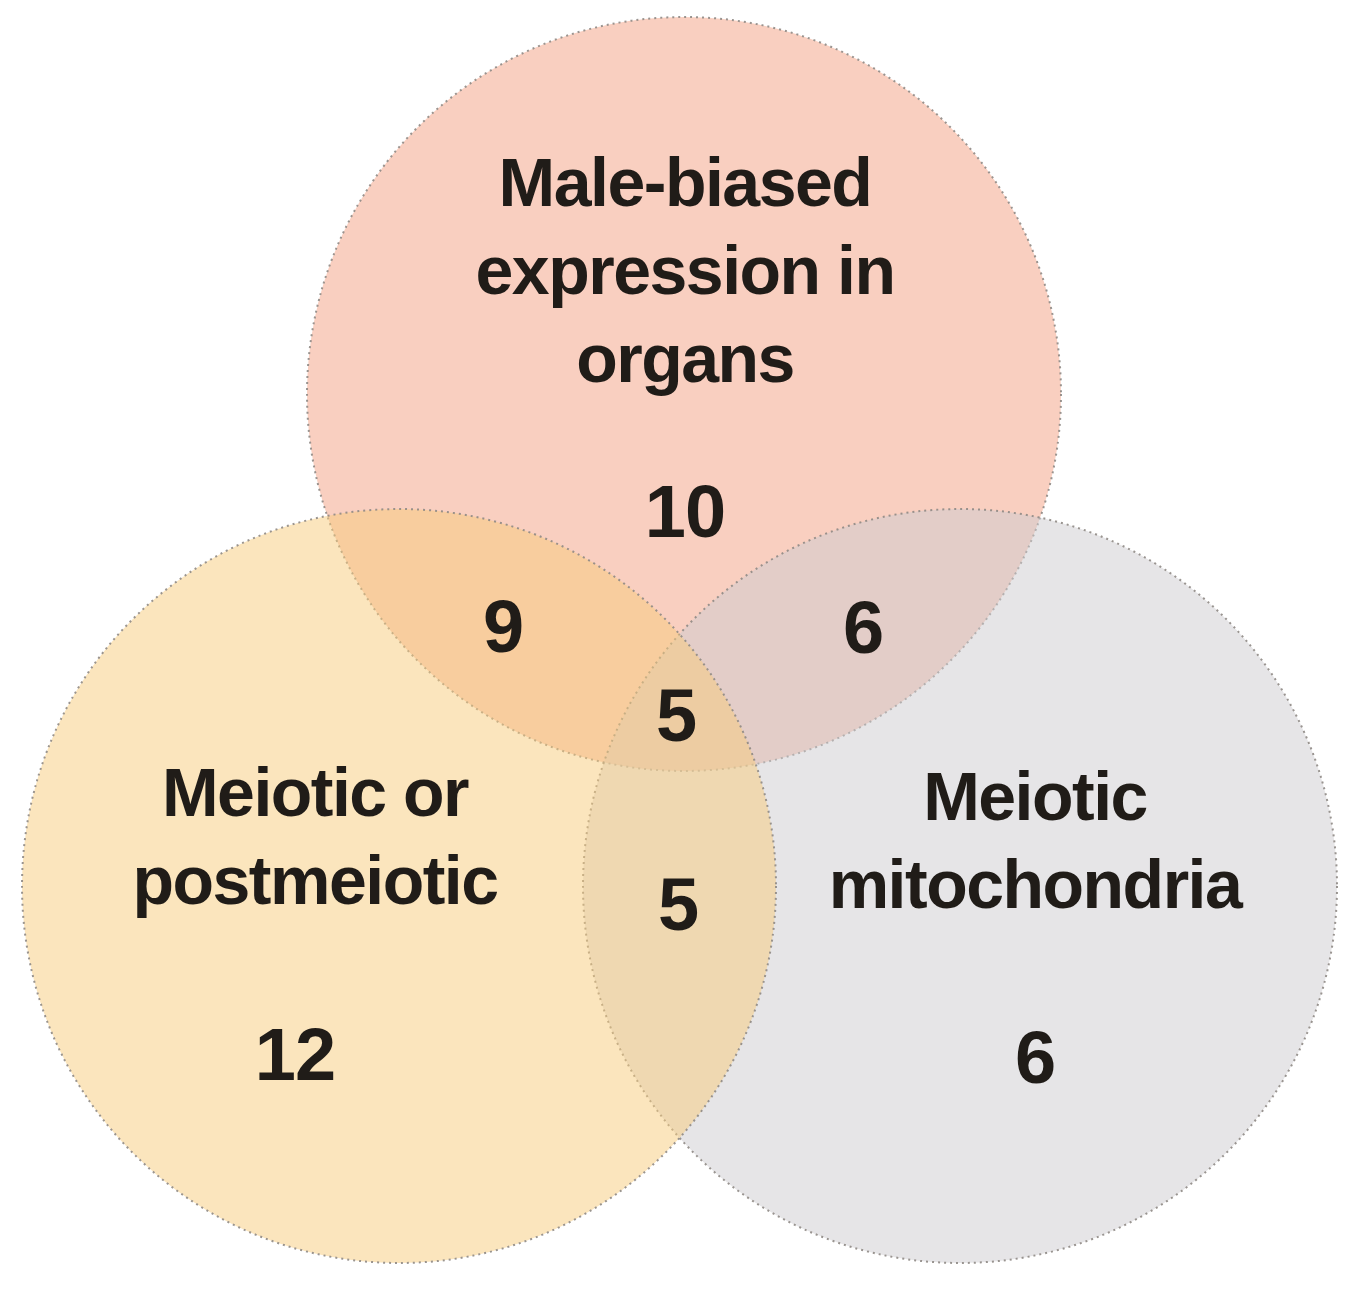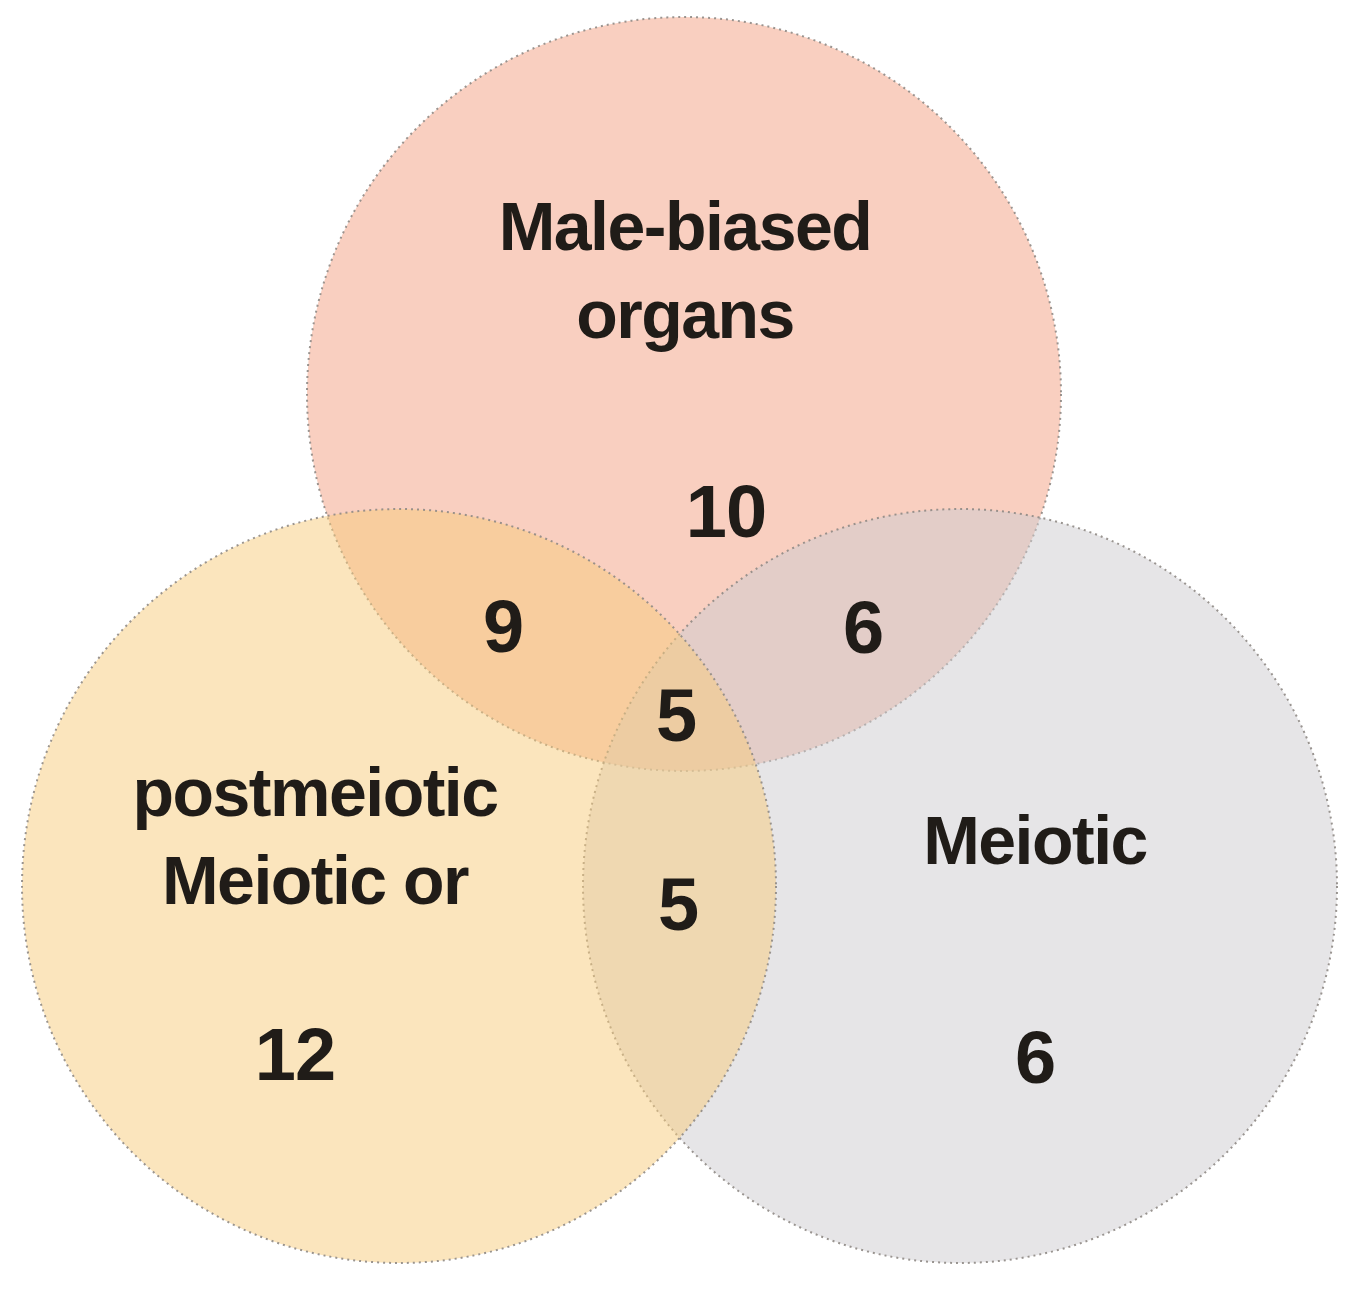--- a/index.html
+++ b/index.html
@@ -52,33 +52,35 @@
 <div class="stage">
 
   <svg class="venn-svg" width="1359" height="1289" viewBox="0 0 1359 1289" xmlns="http://www.w3.org/2000/svg">
     <circle class="venn-circle" cx="684" cy="394" r="377" fill="#f39f81" stroke="#8f8a85" fill-opacity="0.5"></circle>
     <circle class="venn-circle" cx="960" cy="886" r="377" fill="#cdcbcf" stroke="#8f8a85" fill-opacity="0.5"></circle>
     <circle class="venn-circle" cx="399" cy="886" r="377" fill="#f7cb7b" stroke="#8f8a85" fill-opacity="0.5"></circle>
   </svg>
 
   <div class="label" style="left:685px; top:270px;">
     <div class="label-line">Male-biased</div>
+    <div class="label-line">expression in</div>
     <div class="label-line">organs</div>
   </div>
 
   <div class="label" style="left:315px; top:836px;">
+    <div class="label-line">Meiotic or</div>
     <div class="label-line">postmeiotic</div>
-    <div class="label-line">Meiotic or</div>
   </div>
 
   <div class="label" style="left:1035px; top:840px;">
     <div class="label-line">Meiotic</div>
+    <div class="label-line">mitochondria</div>
   </div>
 
-  <div class="num" style="left:726px; top:512px;">10</div>
+  <div class="num" style="left:685px; top:512px;">10</div>
 
   <div class="num" style="left:295px; top:1055px;">12</div>
 
   <div class="num" style="left:1035px; top:1058px;">6</div>
 
   <div class="num" style="left:503px; top:627px;">9</div>
 
   <div class="num" style="left:863px; top:628px;">6</div>
 
   <div class="num" style="left:676px; top:716px;">5</div>

